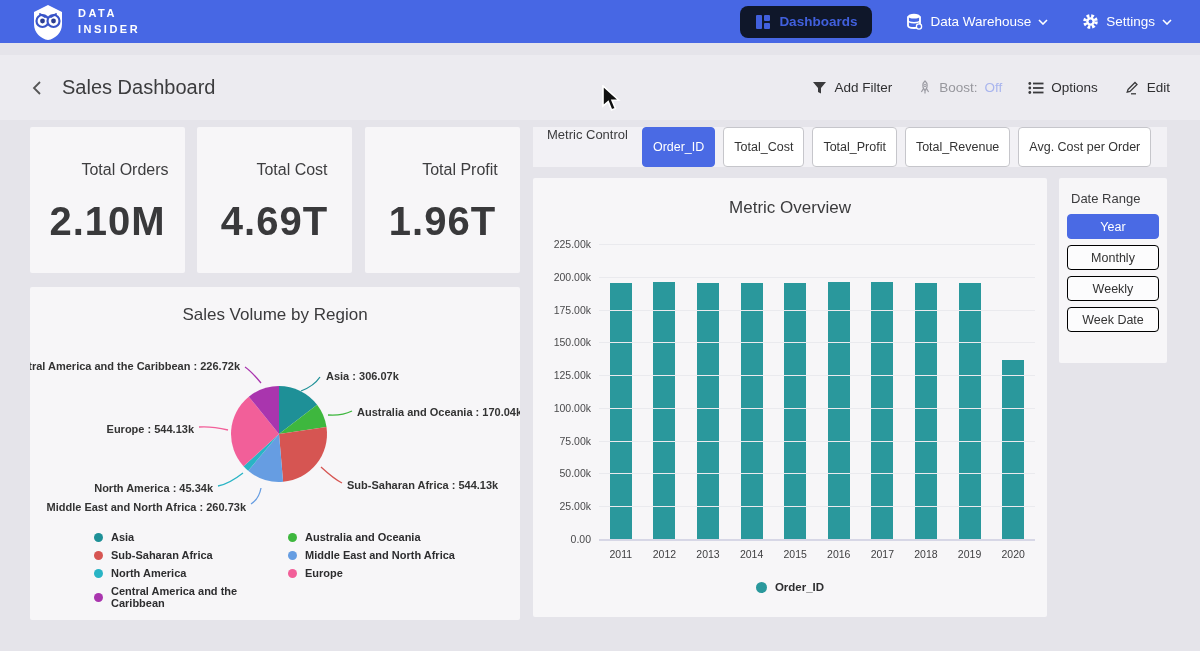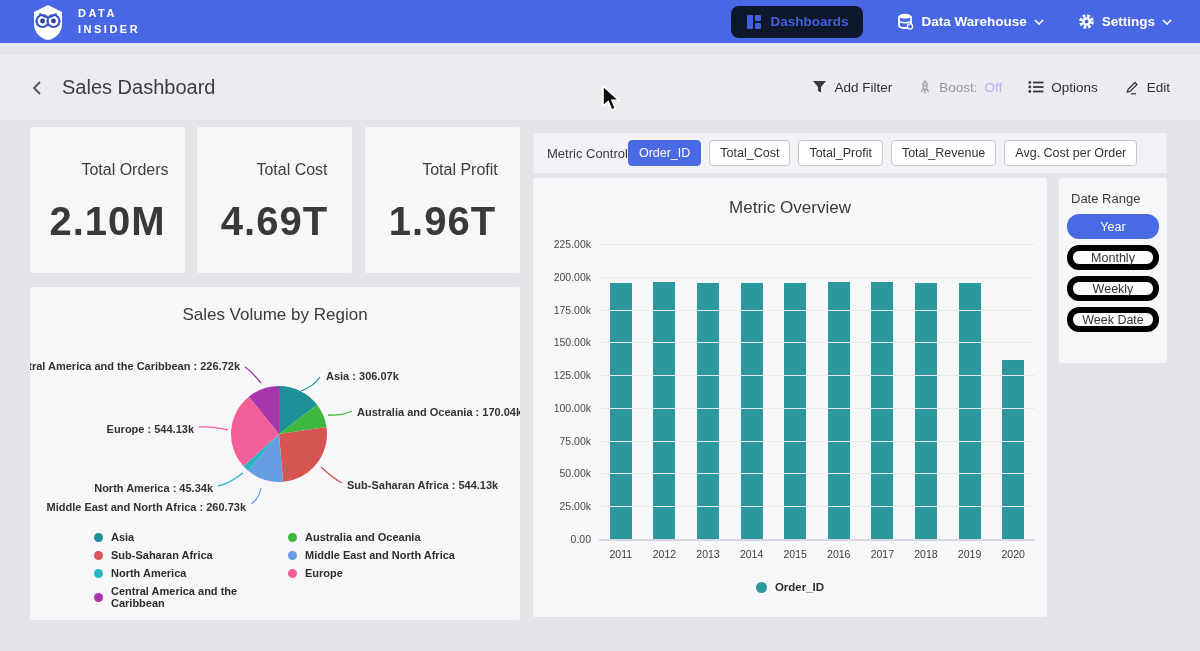--- a/index.html
+++ b/index.html
@@ -8,49 +8,49 @@
   .app { position:relative; width:1200px; height:651px; overflow:hidden; }
 
   
   .navbar { position:absolute; top:0; left:0; right:0; height:43px; background:#4767e4;
             display:flex; align-items:center; justify-content:space-between; padding:0 28px; }
   .brand { display:flex; align-items:center; gap:10px; }
   .brand-text { color:#fff; font-size:11px; font-weight:bold; letter-spacing:2.5px; line-height:1.45; }
   .nav-right { display:flex; align-items:center; gap:34px; }
   .dash-btn { display:flex; align-items:center; gap:8px; background:#0f172a; border:none; border-radius:8px;
               padding:8px 15px; font-family:inherit; font-size:13.5px; font-weight:bold; color:#4160dd; cursor:pointer; }
-  .nav-item { display:flex; align-items:center; gap:7px; color:#fff; font-size:13.5px; font-weight:700; cursor:pointer; }
+  .nav-item { display:flex; align-items:center; gap:7px; color:#fff; font-size:13.5px; font-weight:400; cursor:pointer; }
 
   
   .subheader { position:absolute; top:55px; left:0; right:0; height:65px; background:#ecebf0;
                display:flex; align-items:center; padding:0 30px; }
   .back-btn { background:none; border:none; cursor:pointer; margin-right:16px; display:flex; align-items:center; }
   .page-title { font-size:20px; font-weight:500; color:#3c3c3e; }
   .actions { margin-left:auto; display:flex; align-items:center; gap:26px; }
-  .action { display:flex; align-items:flex-start; gap:7px; font-size:13.5px; font-weight:500; color:#2f2f31; cursor:pointer; }
+  .action { display:flex; align-items:center; gap:7px; font-size:13.5px; font-weight:500; color:#2f2f31; cursor:pointer; }
   .boost-label { color:#97979d; }
   .boost-value { color:#a9b5ee; }
 
   
   .main { position:absolute; top:120px; left:0; right:0; bottom:0; background:#e5e4ea; }
   .card { position:absolute; background:#f7f6f8; border-radius:2px; }
 
   .kpi { width:155px; height:146px; top:7px; text-align:center; }
   .kpi-label { margin-top:34px; font-size:16px; font-weight:500; color:#3d3d3f;padding-left:35px; }
   .kpi-value { margin-top:20px; font-size:40px; font-weight:600; color:#39393b; letter-spacing:1px; }
 
   .pie-card { left:30px; top:167px; width:490px; height:333px; }
   .pie-title { text-align:center; padding-top:18px; font-size:17px; font-weight:500; color:#3b3b3d; }
   .pie-svg { position:absolute; left:0; top:0; width:490px; height:333px; }
   .pie-legend { position:absolute; left:64px; top:244px; display:grid; grid-template-columns:194px auto; row-gap:6px; }
   .leg-item { display:flex; align-items:center; gap:8px; font-size:11px; font-weight:bold; color:#2d2d2f; }
   .leg-dot { width:9px; height:9px; border-radius:50%; flex:none; }
 
-  .metric-strip { position:absolute; left:533px; top:13px; width:634px; height:40px; background:#f2f1f5;
-                  display:flex; align-items:center; padding:0 14px; }
+  .metric-strip { position:absolute; left:533px; top:7px; width:634px; height:40px; background:#f2f1f5;
+                  display:flex; padding:0 14px; gap:14px; }
   .metric-label { font-size:13px; color:#3c3c3e; }
   .chips { display:flex; gap:8px; }
   .chip { font-family:inherit; font-size:12.5px; color:#333; background:#fff; border:1px solid #c6c6cb;
           border-radius:4px; padding:5px 10px; cursor:pointer; white-space:nowrap; }
   .chip-selected { background:#4a6ae4; border-color:#4a6ae4; color:#fff; }
 
   .bar-card { left:533px; top:58px; width:514px; height:439px; }
   .bar-title { text-align:center; padding-top:20px; font-size:17px; font-weight:500; color:#3b3b3d; }
   .plot { position:absolute; left:66px; right:12px; top:66px; bottom:76px; border-bottom:2px solid #d7d7e6; }
   .gridline { position:absolute; left:0; right:0; height:1px; background:#eaeaee; }
@@ -59,22 +59,22 @@
   .bar-slot { flex:1; position:relative; display:flex; justify-content:center; align-items:flex-end; height:100%; }
   .bar { width:22px; background:#2a989c; }
   .xtick { position:absolute; top:calc(100% + 9px); left:50%; transform:translateX(-50%); font-size:10.5px; color:#3e3e40; }
   .bar-legend { position:absolute; bottom:24px; left:0; right:0; display:flex; justify-content:center; align-items:center; gap:8px;
                 font-size:11.5px; font-weight:bold; color:#2d2d2f; }
   .bar-leg-dot { width:11px; height:11px; border-radius:50%; background:#2a989c; }
 
   .range-card { left:1059px; top:58px; width:108px; height:185px; }
   .range-label { font-size:13px; color:#3c3c3e; margin:13px 0 2px 12px; }
   .range-opts { display:flex; flex-direction:column; gap:6px; padding:6px 8px; }
-  .range-btn { font-family:inherit; font-size:12.5px; color:#333; background:#fcfcfd; border:6px solid #000000;
-               border-radius:12px; height:25px; cursor:pointer; }
+  .range-btn { font-family:inherit; font-size:12.5px; color:#333; background:#fcfcfd; border:1px solid #000000;
+               border-radius:4px; height:25px; cursor:pointer; }
   .range-selected { background:#4a6ae4; border-color:#4a6ae4; color:#fff; }
 
   .cursor { position:absolute; left:601px; top:85px; }
 </style>
 </head>
 <body>
 
 <div class="app">
 
   <nav class="navbar">

